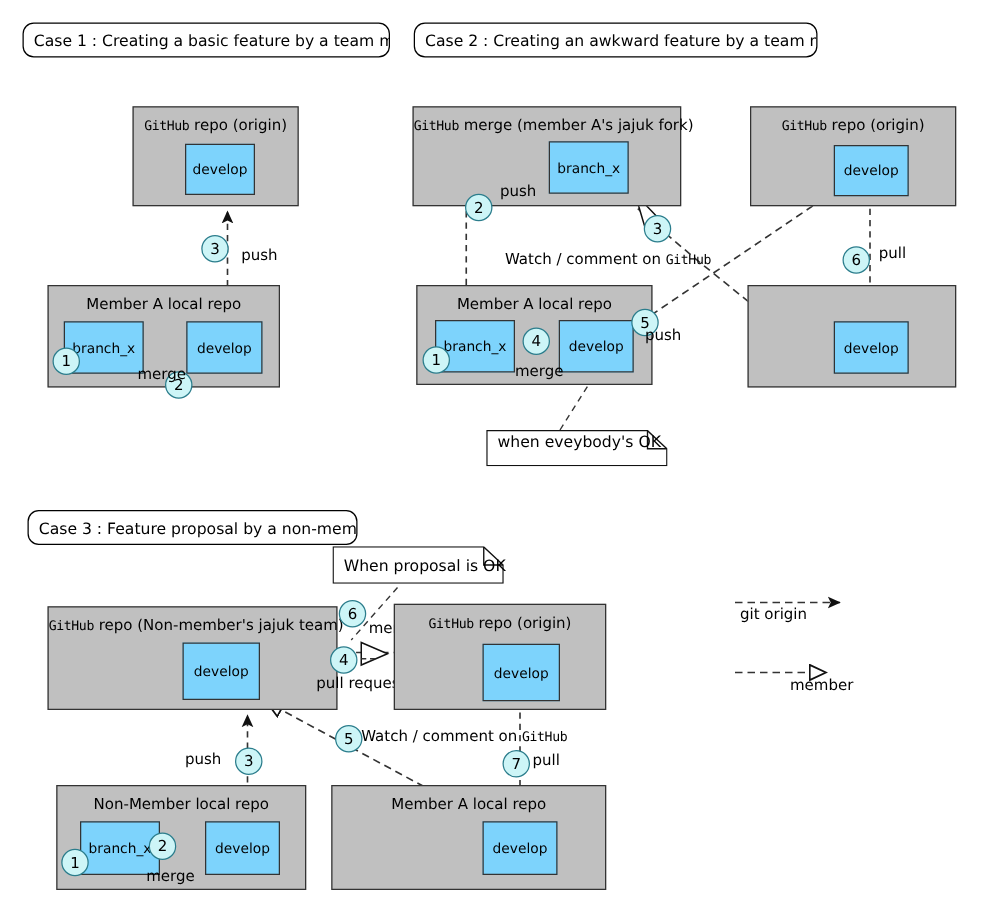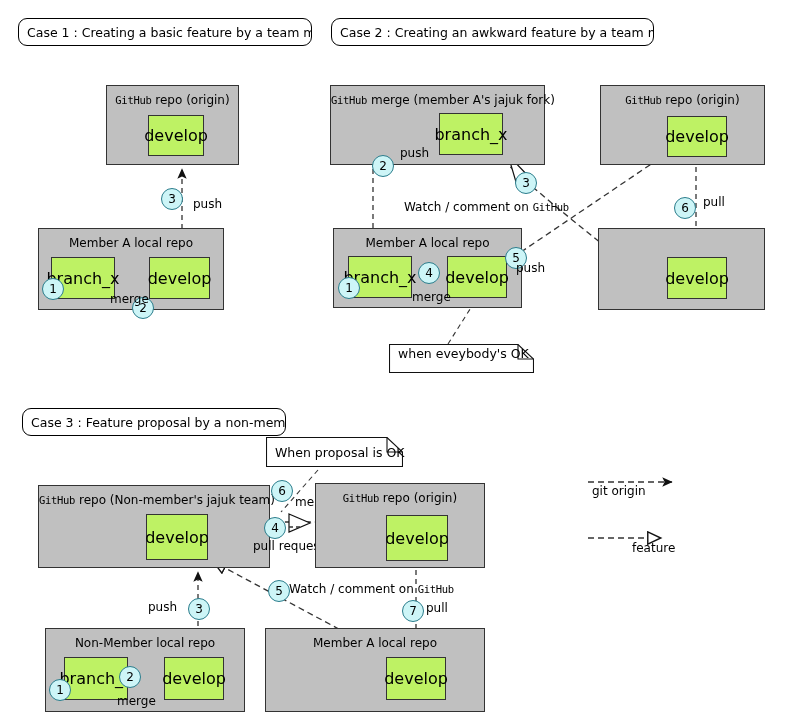--- a/index.html
+++ b/index.html
@@ -20,23 +20,23 @@
     position:absolute;background:#c0c0c0;border:1px solid #333;box-sizing:border-box;
   }
   .repo > .repo-label{
     position:absolute;left:0;right:0;top:7px;text-align:center;
     font-size:12px;color:#000;white-space:nowrap;
   }
   .repo-label .gh{font-family:"DejaVu Sans Mono","Liberation Mono",monospace;font-size:10.5px;letter-spacing:-0.3px;}
 
   
   .branch{
-    position:absolute;background:#bef264;border:1px solid #333;box-sizing:border-box;
+    position:absolute;background:#7dd3fc;border:1px solid #333;box-sizing:border-box;
     display:flex;align-items:center;justify-content:center;
-    font-size:16px;color:#000;white-space:nowrap;
+    font-size:11px;color:#000;white-space:nowrap;
   }
 
   
   .step{
     position:absolute;width:22px;height:22px;border-radius:50%;
     background:#cdf5f7;border:1px solid #2b7d8c;box-sizing:border-box;
     display:flex;align-items:center;justify-content:center;
     font-size:12px;color:#000;
   }
 
@@ -220,15 +220,15 @@
   <div class="step" style="left:49px;top:679px;">1</div>
   <div class="step" style="left:119px;top:666px;">2</div>
   <div class="cap" style="left:117px;top:694px;">merge</div>
 
   <div class="repo" style="left:265px;top:628px;width:220px;height:84px;">
     <div class="repo-label">Member A local repo</div>
     <div class="branch" style="left:120px;top:28px;width:60px;height:43px;">develop</div>
   </div>
 
   <div class="legend-lbl" style="left:592px;top:484px;">git origin</div>
-  <div class="legend-lbl" style="left:632px;top:541px;">feature</div>
+  <div class="legend-lbl" style="left:632px;top:541px;">member</div>
 
 </div>
 
 </body></html>

